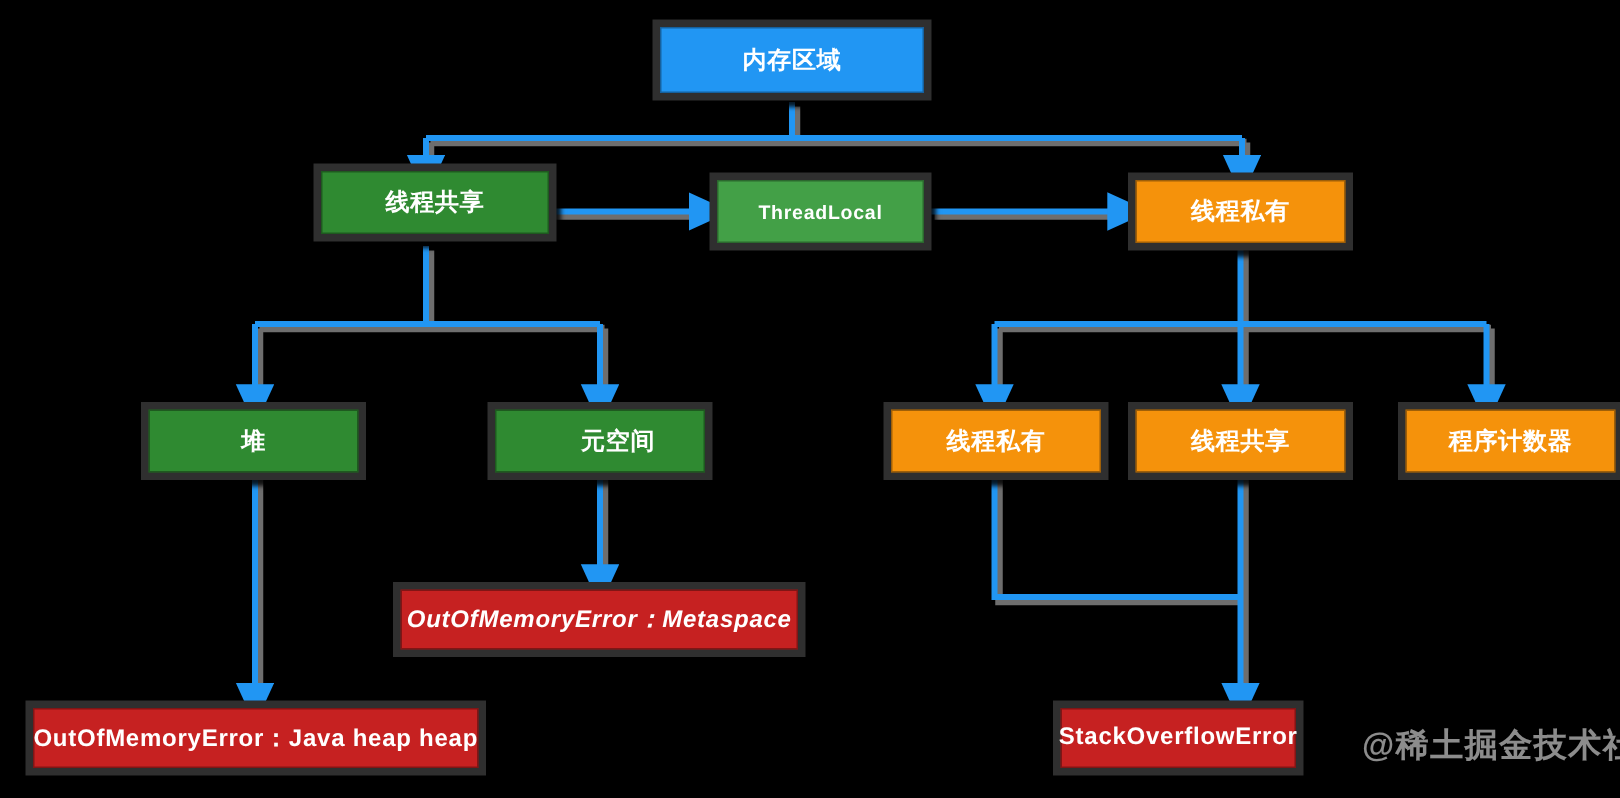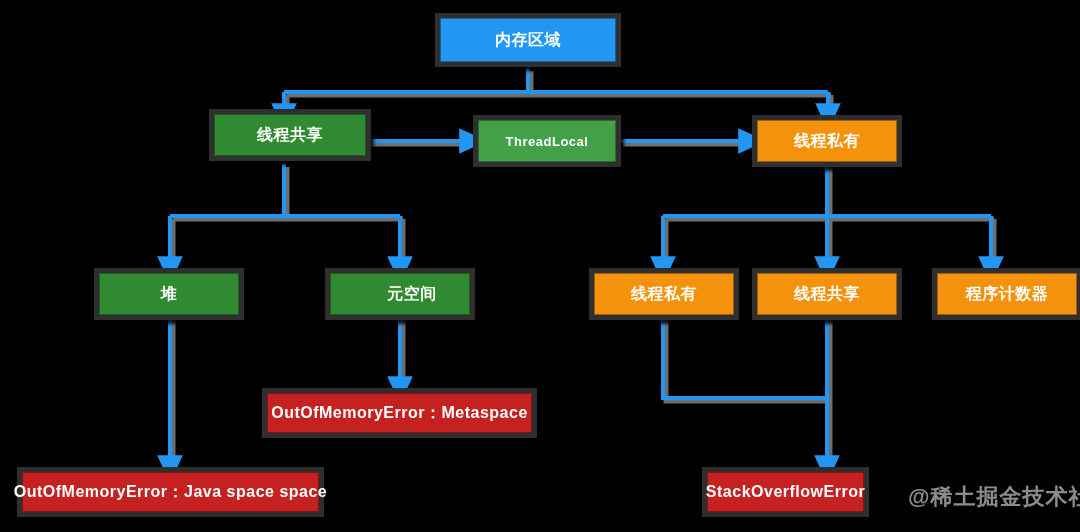--- a/index.html
+++ b/index.html
@@ -115,18 +115,18 @@
   <div class="node n-green cn" style="left:214px;top:114px;width:152px;height:42px;">线程共享</div>
   <div class="node n-green2 en" style="left:478px;top:120px;width:138px;height:42px;">ThreadLocal</div>
   <div class="node n-orange cn" style="left:757px;top:120px;width:140px;height:42px;">线程私有</div>
 
   <div class="node n-green cn" style="left:99px;top:273px;width:140px;height:42px;">堆</div>
   <div class="node n-green cn" style="left:330px;top:273px;width:140px;height:42px;padding-left:24px;">元空间</div>
   <div class="node n-orange cn" style="left:594px;top:273px;width:140px;height:42px;">线程私有</div>
   <div class="node n-orange cn" style="left:757px;top:273px;width:140px;height:42px;">线程共享</div>
   <div class="node n-orange cn" style="left:921px;top:273px;width:140px;height:42px;margin-left:16px;">程序计数器</div>
 
-  <div class="node n-red err" style="left:267px;top:393px;width:265px;height:40px;">OutOfMemoryError：Metaspace</div>
-  <div class="node n-red err" style="left:22px;top:472px;width:297px;height:40px;">OutOfMemoryError：Java space space</div>
+  <div class="node n-red err" style="left:267px;top:393px;width:265px;height:40px;font-style:italic;">OutOfMemoryError：Metaspace</div>
+  <div class="node n-red err" style="left:22px;top:472px;width:297px;height:40px;">OutOfMemoryError：Java heap heap</div>
   <div class="node n-red err" style="left:707px;top:472px;width:157px;height:40px;">StackOverflowError</div>
 
   <div id="watermark">@稀土掘金技术社区</div>
 </div>
 
 </body></html>

